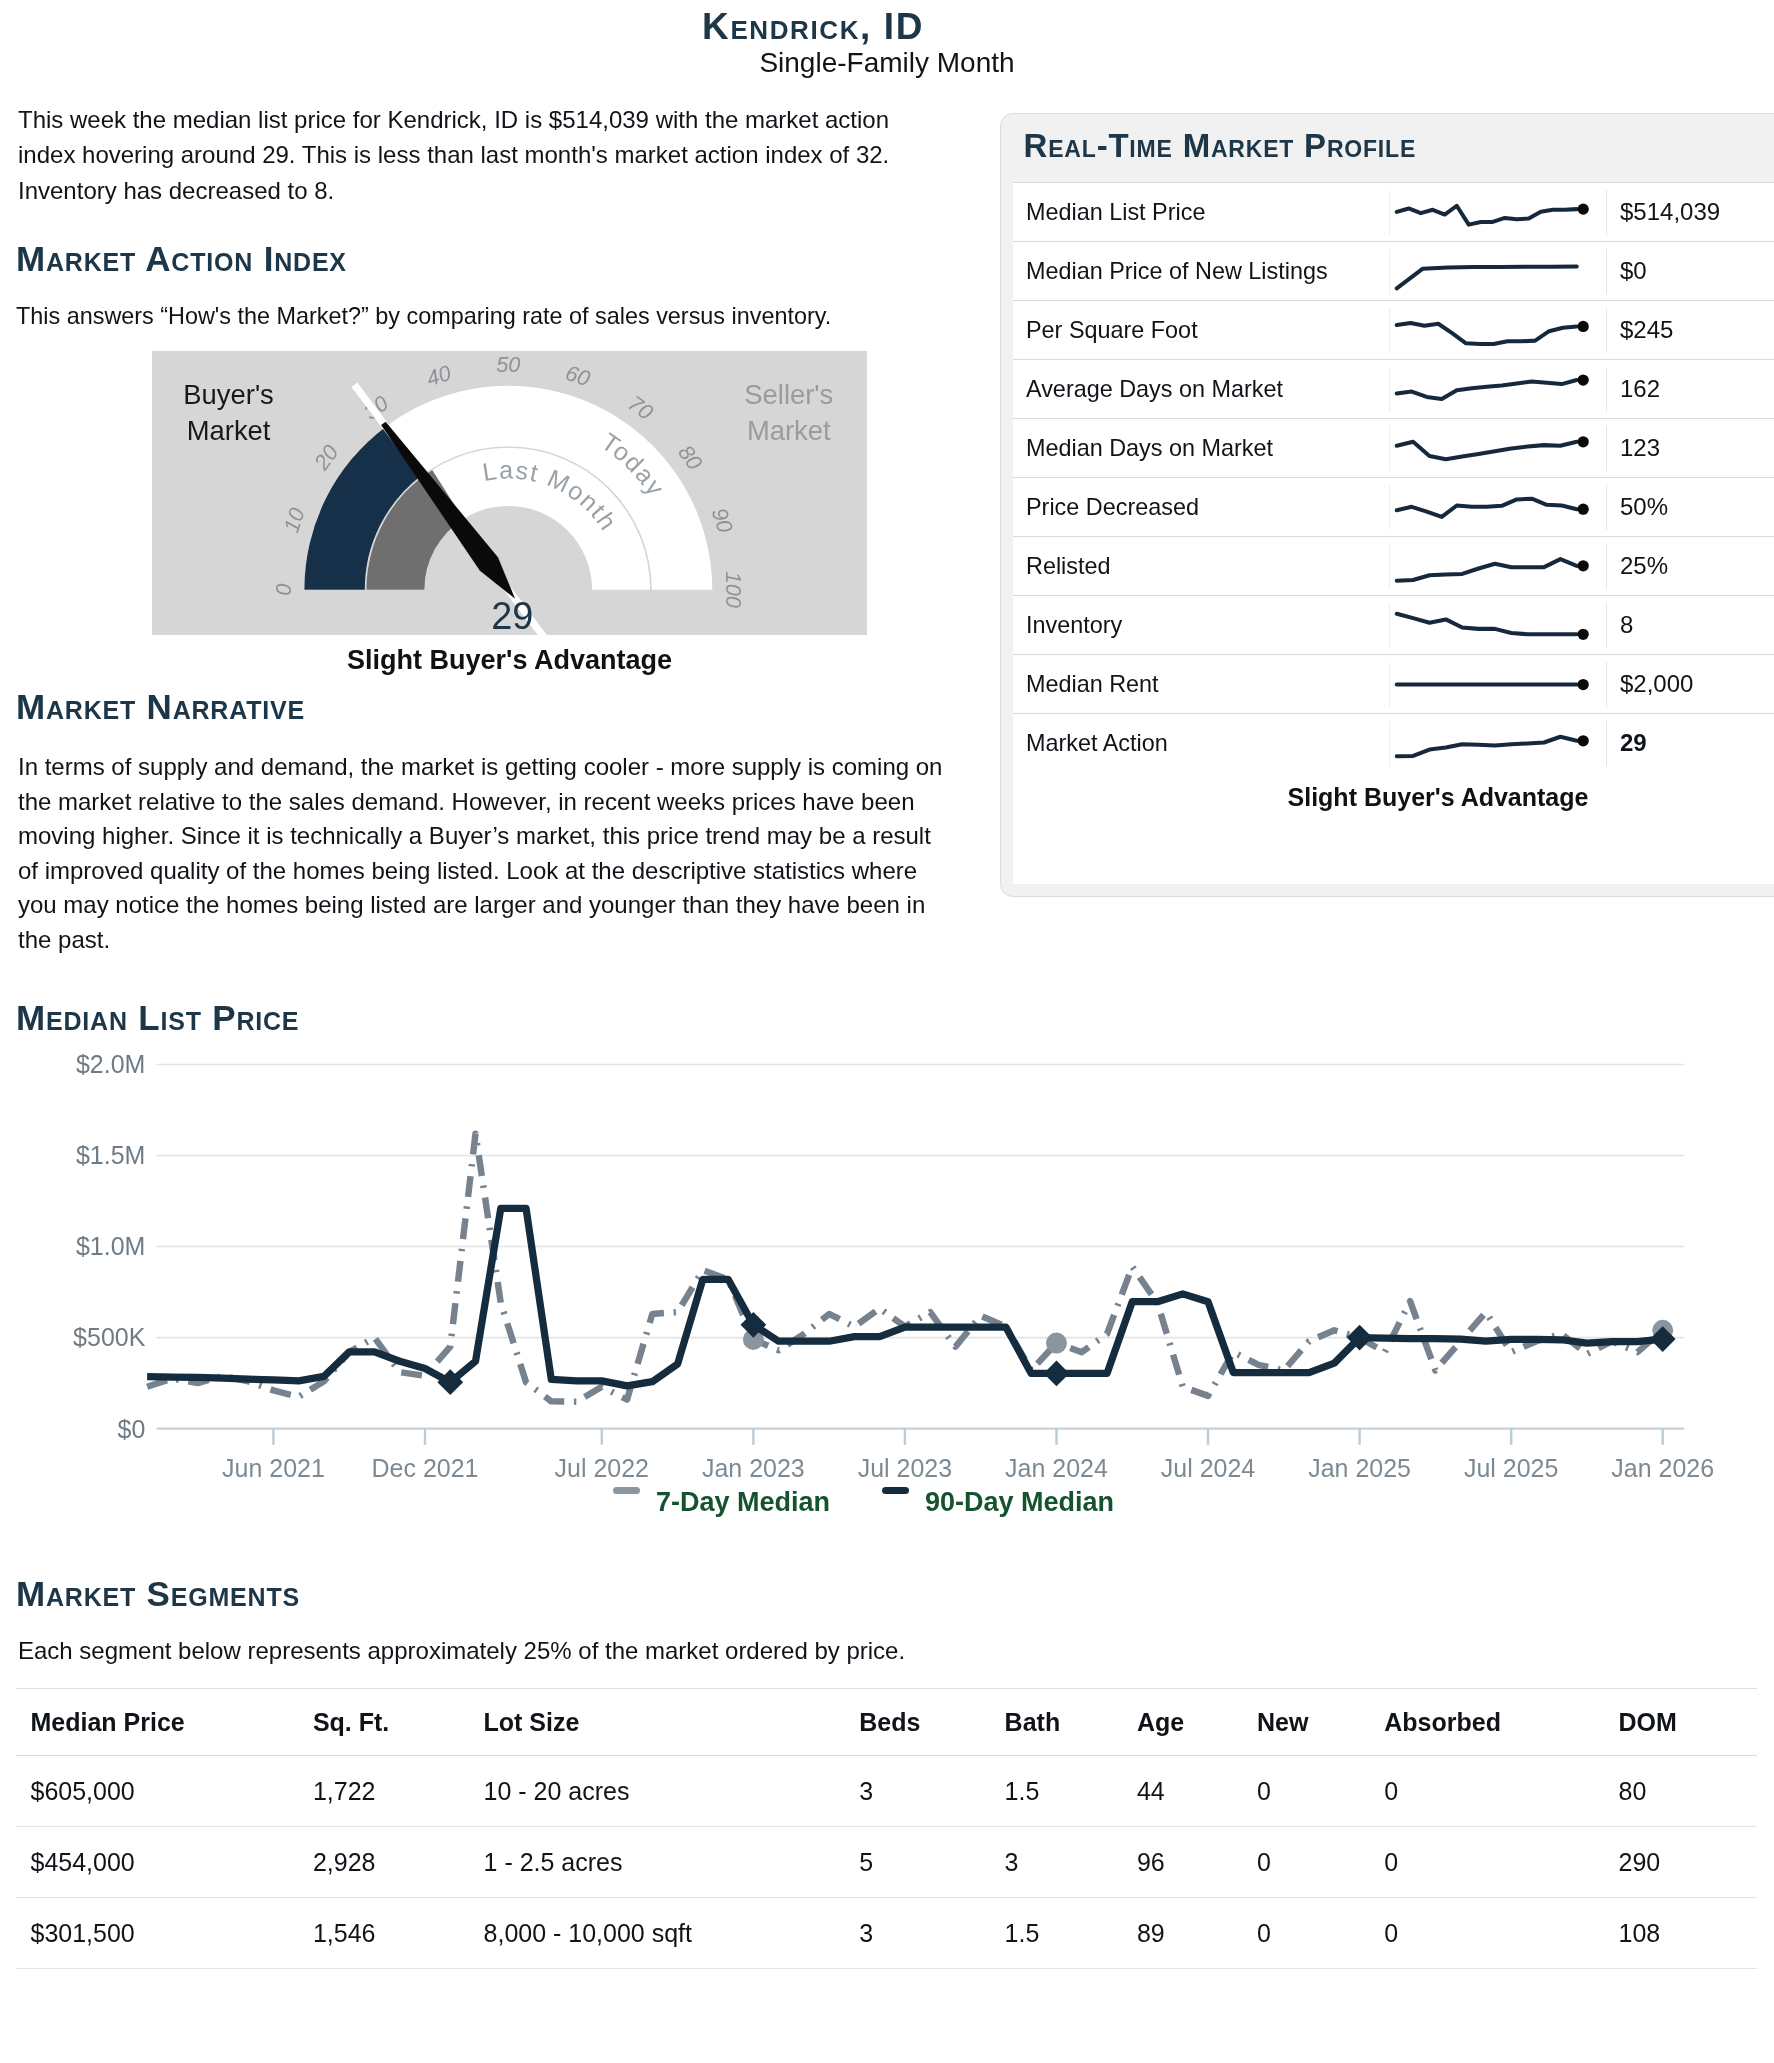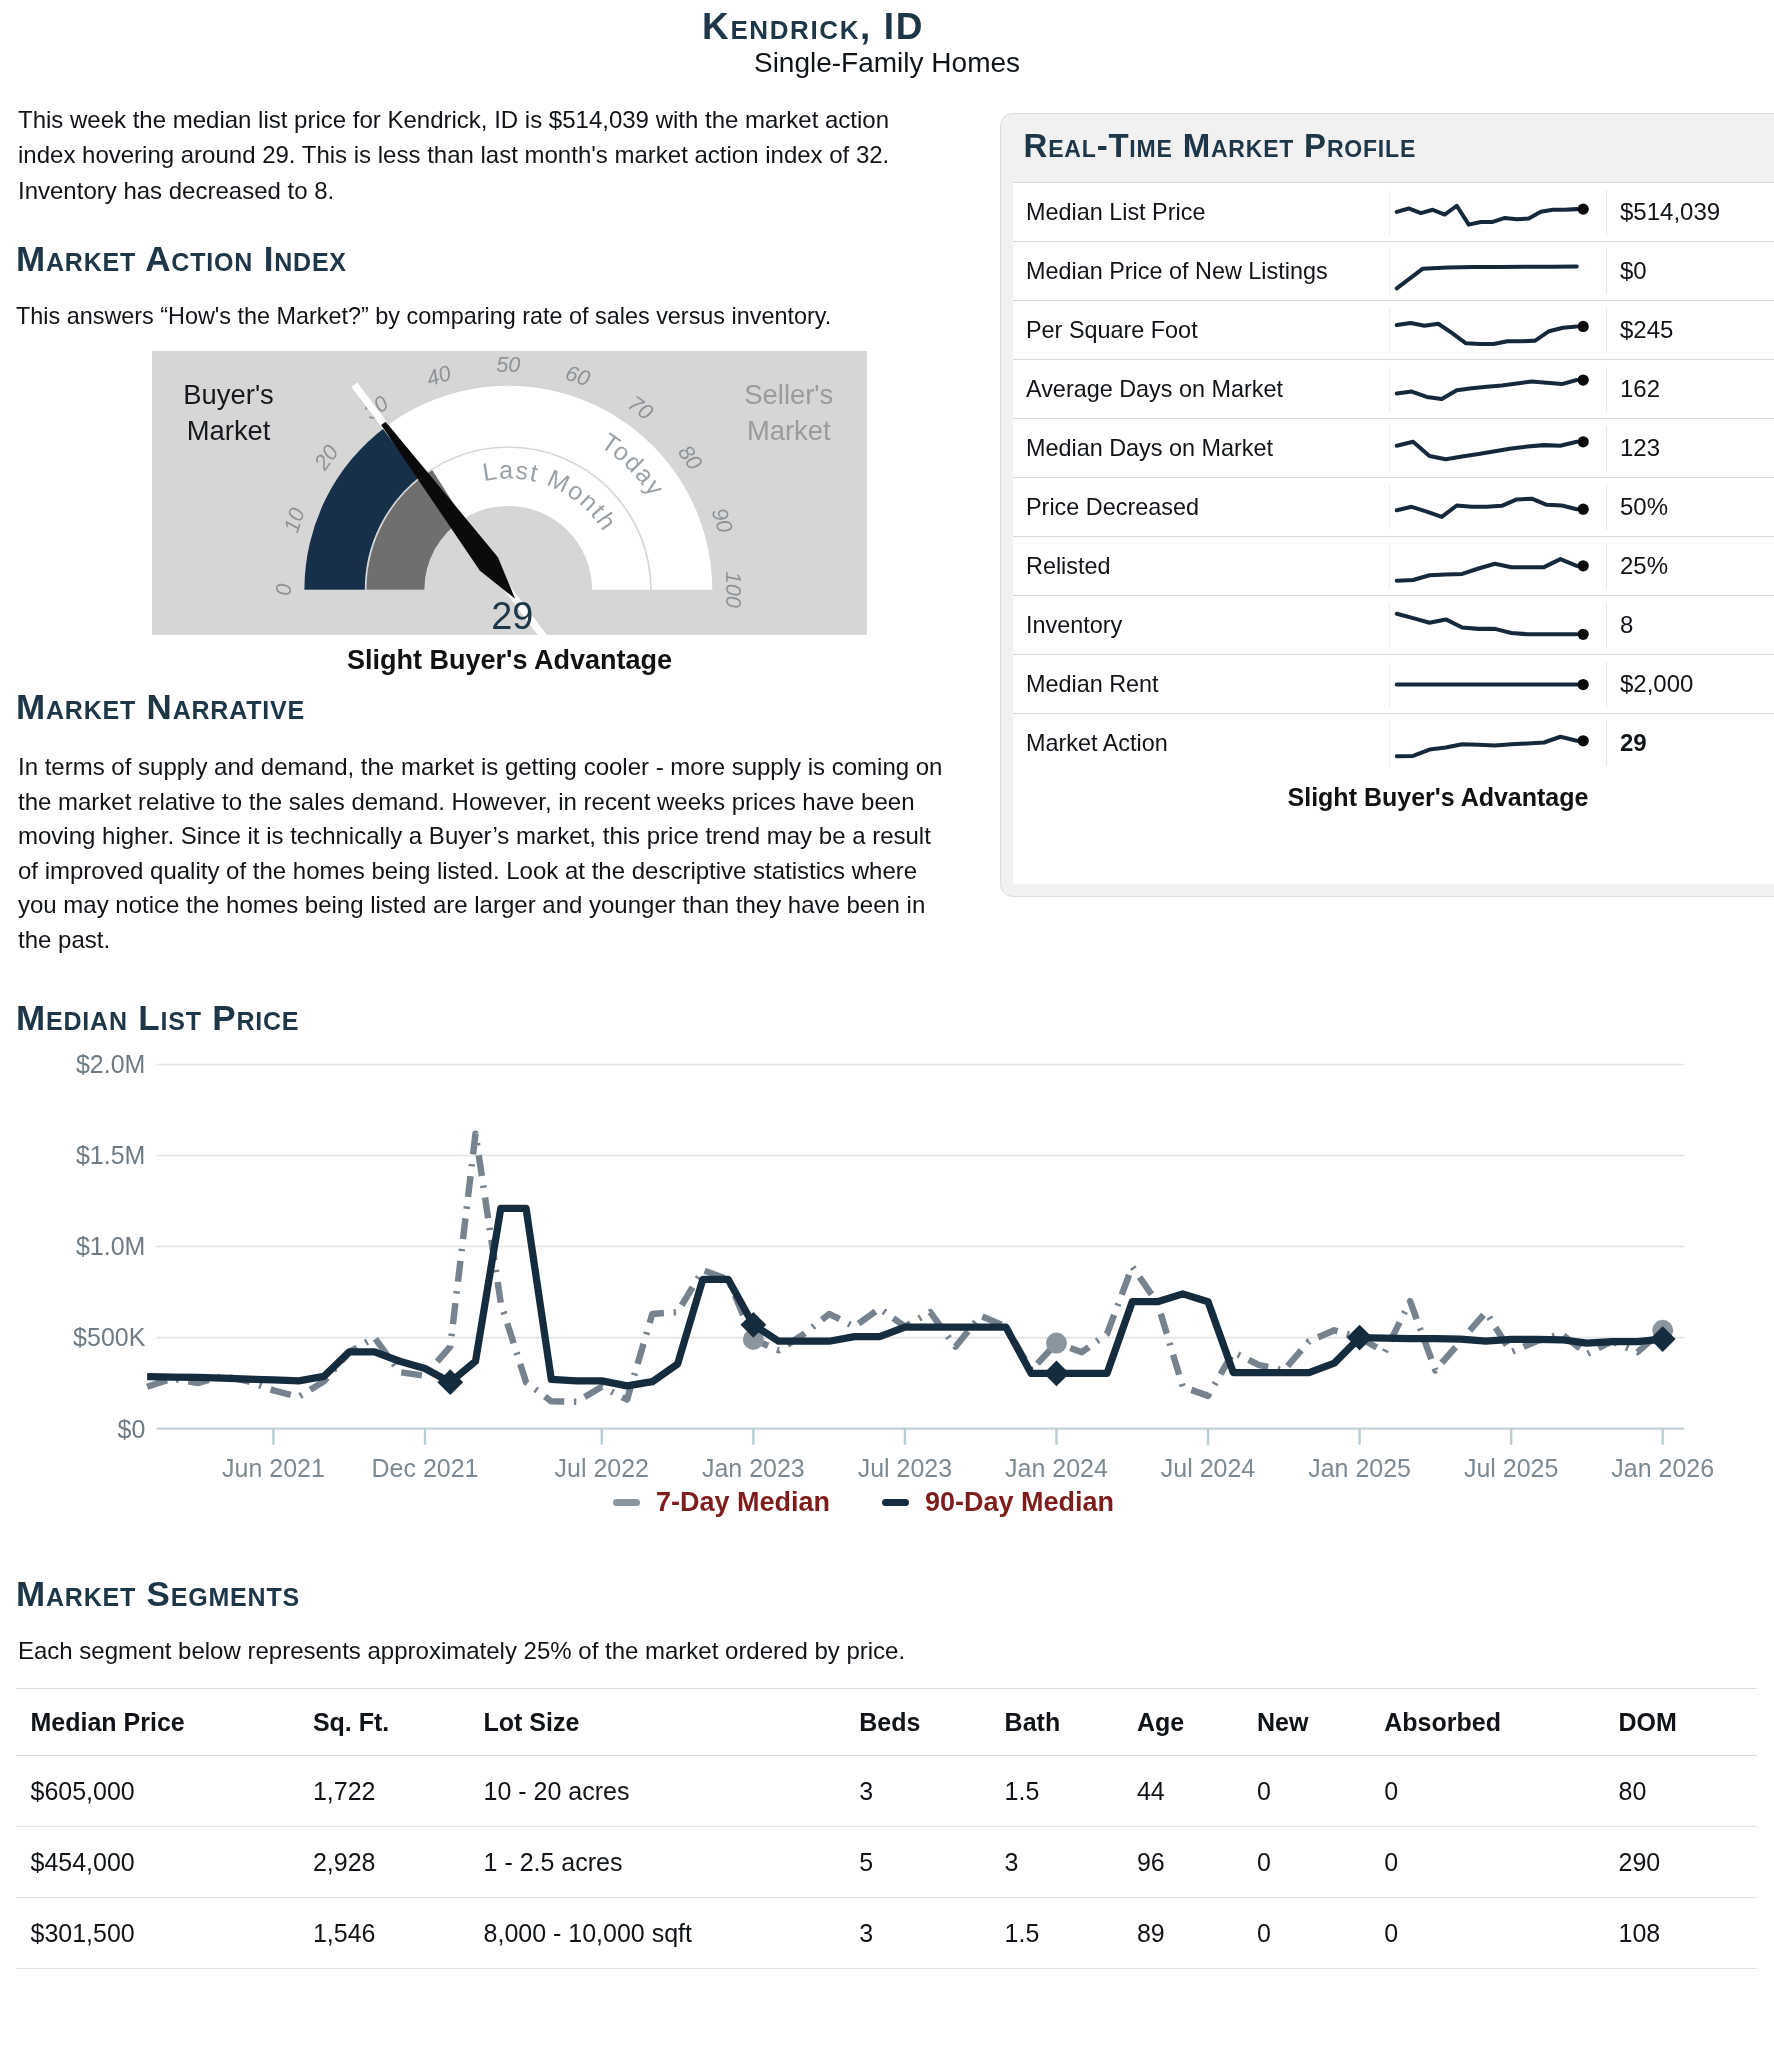--- a/index.html
+++ b/index.html
@@ -19,36 +19,36 @@
   .panel h2{font-size:33px;}
   .panel-card{position:absolute;left:12px;right:12px;top:68px;bottom:12px;background:#ffffff;}
   .mp-row{height:59px;border-top:1.6px solid #d9d9d9;display:grid;grid-template-columns:376px 218px 1fr;align-items:center;box-sizing:border-box;}
   .mp-label{padding-left:13px;font-size:23.4px;color:#101418;}
   .mp-spark{height:45px;border-right:1.6px solid #e6e6e6;border-left:1.6px solid #eeeeee;}
   .mp-value{padding-left:13px;font-size:24px;color:#101418;}
   .mp-value.bold{font-weight:700;}
   .mp-status{margin-top:11.3px;text-align:center;font-size:25px;font-weight:700;color:#111;}
   
   .legend{display:flex;justify-content:center;align-items:center;gap:52px;}
-  .legend .item{display:flex;align-items:center;gap:16px;font-size:27px;font-weight:700;color:#7f1d1d;}
+  .legend .item{display:flex;align-items:flex-start;gap:16px;font-size:27px;font-weight:700;color:#14532d;}
   .swatch{width:27px;height:7.3px;border-radius:4px;display:inline-block;}
   
   table.segments{border-collapse:collapse;width:1741px;table-layout:fixed;font-size:25px;color:#101418;}
   table.segments thead th{font-weight:700;text-align:left;height:64px;border-top:1.6px solid #dfdfdf;border-bottom:1.6px solid #d8d8d8;}
   table.segments tbody td{height:68px;border-bottom:1.6px solid #e4e4e4;}
   table.segments th:first-child,table.segments td:first-child{padding-left:14.5px;}
   .xlabel{font-size:31px;fill:#7d8a93;}
   .ylabel{font-size:31px;fill:#6e7b85;}
 </style>
 </head>
 <body>
 
 <h1 class="abs" style="left:0;top:6.4px;width:924px;text-align:right;">Kendrick, ID</h1>
 
-<div class="abs subtitle" style="left:0;top:47px;width:1774px;">Single-Family Homes</div>
+<div class="abs subtitle" style="left:0;top:47px;width:1774px;">Single-Family Month</div>
 
 <div class="abs bodytext" style="left:18px;top:102px;width:915px;">This week the median list price for Kendrick, ID is $514,039 with the market action index hovering around 29. This is less than last month's market action index of 32. Inventory has decreased to 8.</div>
 
 <h2 class="abs" style="left:16px;top:239px;">Market Action Index</h2>
 
 <div class="abs smalltext" style="left:16px;top:303px;width:935px;">This answers “How's the Market?” by comparing rate of sales versus inventory.</div>
 
 <div class="abs gauge-wrap" style="left:152px;top:351px;width:715px;height:284px;">
   <svg id="gauge-svg" width="715" height="284" viewBox="0 0 887 352">
       <path d="M189,295.99999999999994 A253,253 0 0 1 695,296 L620,296 A178,178 0 0 0 264,296 Z" fill="#ffffff"></path>

